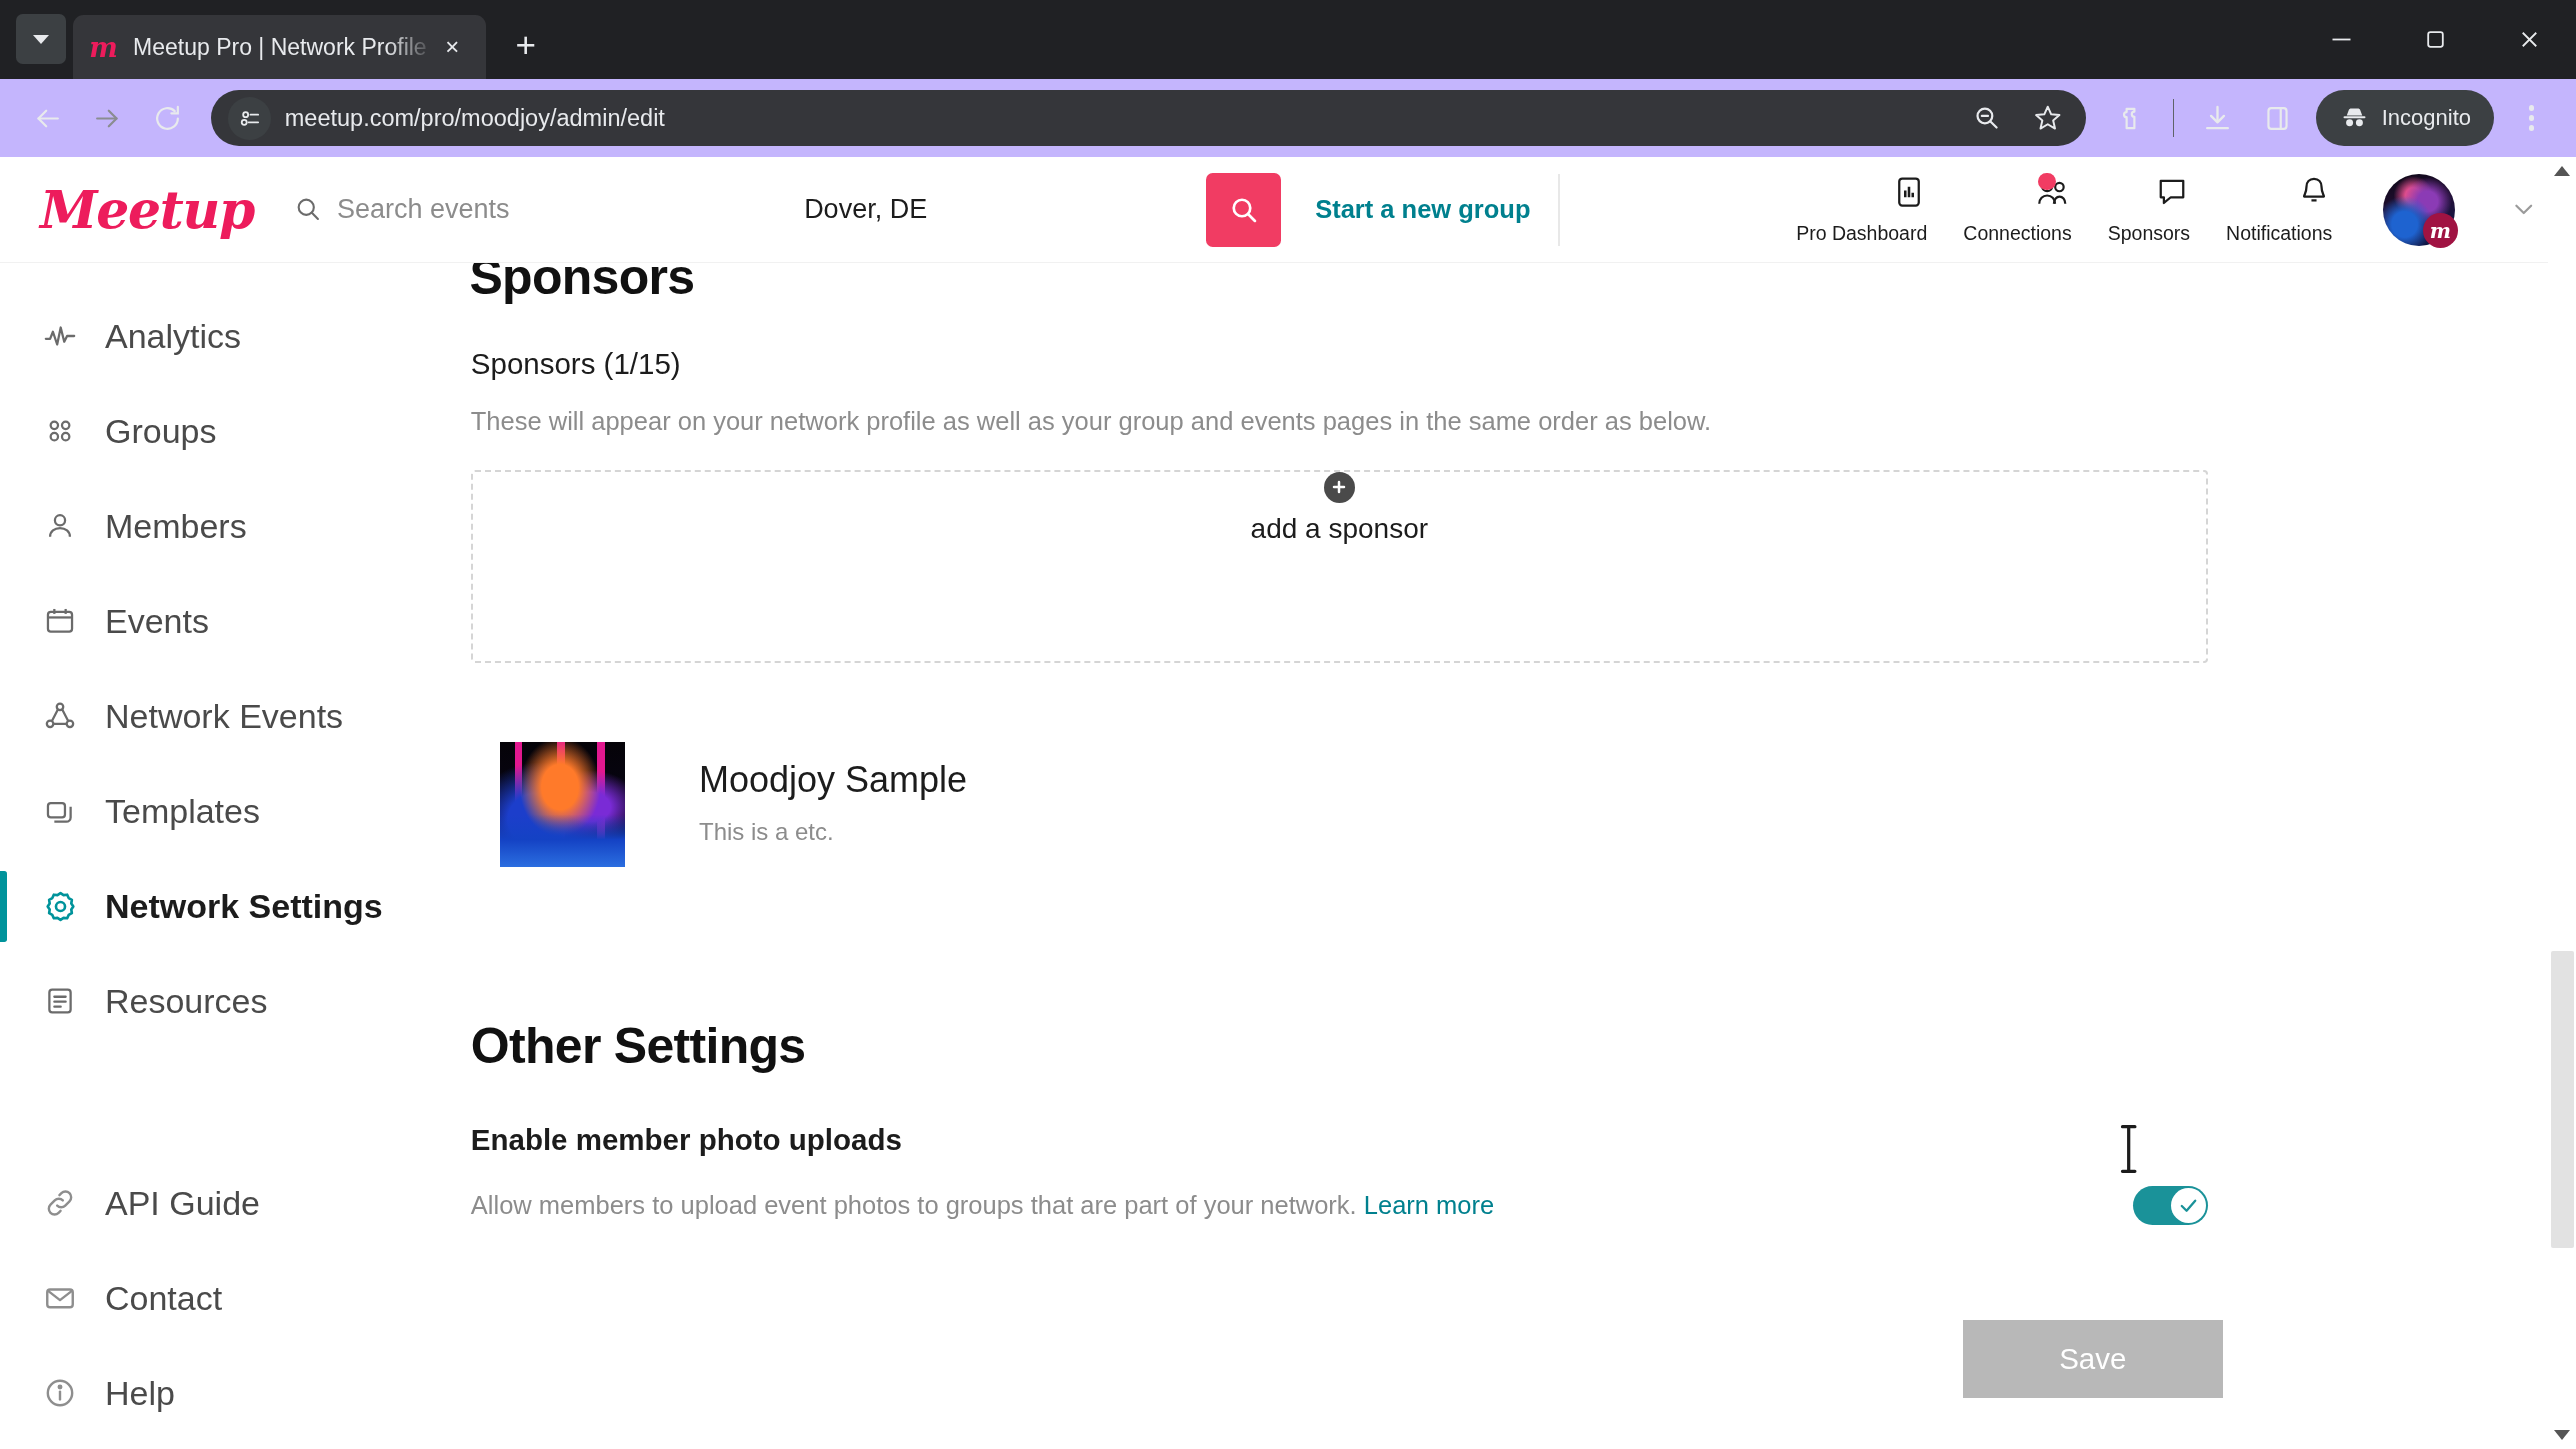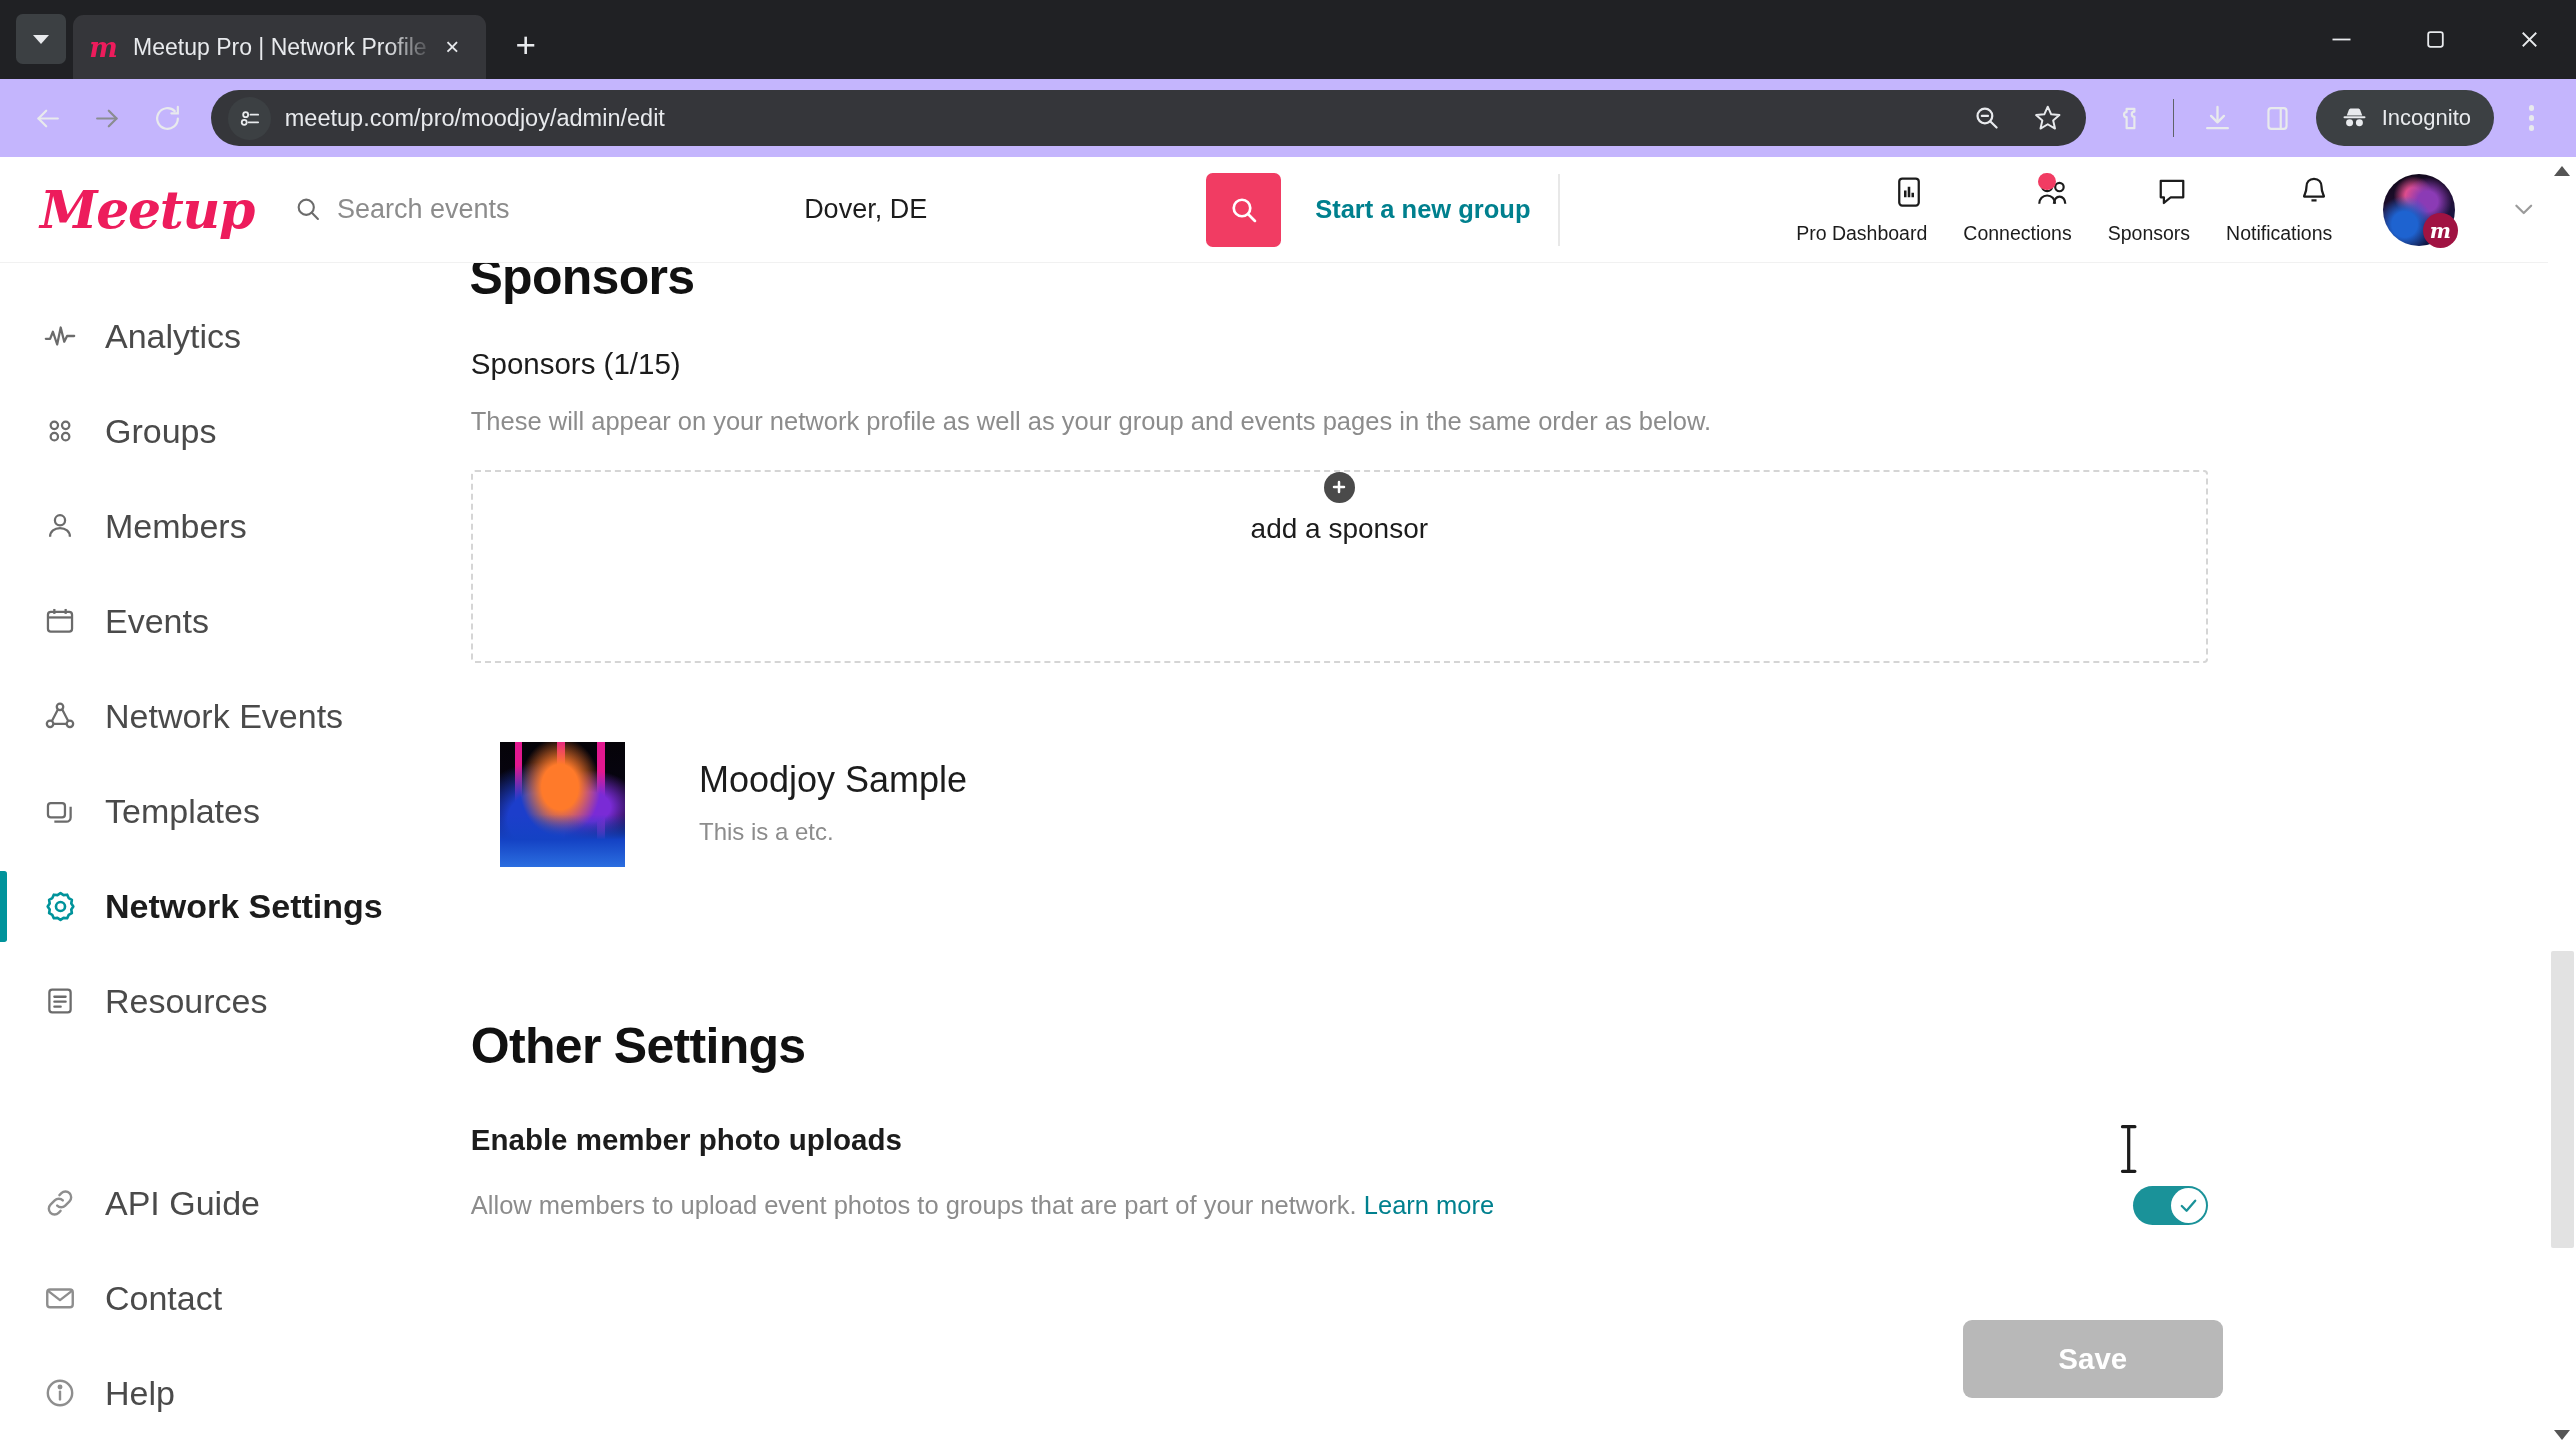--- a/index.html
+++ b/index.html
@@ -223,22 +223,22 @@
     position: relative; flex: 0 0 75px;
   }
   .toggle-knob {
     position: absolute; right: 2px; top: 2px; width: 35px; height: 35px;
     border-radius: 50%; background: #fff; display: flex;
     align-items: center; justify-content: center;
   }
 
   .save-bar { display: flex; justify-content: flex-end; width: 1752px; margin: 95px 0 0 14.8px; }
   .save-btn {
-    width: 260px; height: 78px; border-radius: 9px; background: #b8b8b8;
-    color: #fff; font-size: 29.5px; font-weight: 700; border: none;
+    width: 260px; height: 78px; border-radius: 0; background: #b8b8b8;
+    color: #fff; font-size: 29.5px; font-weight: 400; border: none;
     display: flex; align-items: center; justify-content: center;
   }
 
   
   .scrollbar {
     position: absolute; right: 0; top: 0; bottom: 0; width: 28px;
     background: #fff; display: flex; flex-direction: column; align-items: center;
   }
   .sb-up, .sb-down { width: 28px; height: 28px; display: flex; align-items: center; justify-content: center; }
   .sb-track { flex: 1 1 auto; width: 28px; position: relative; }

